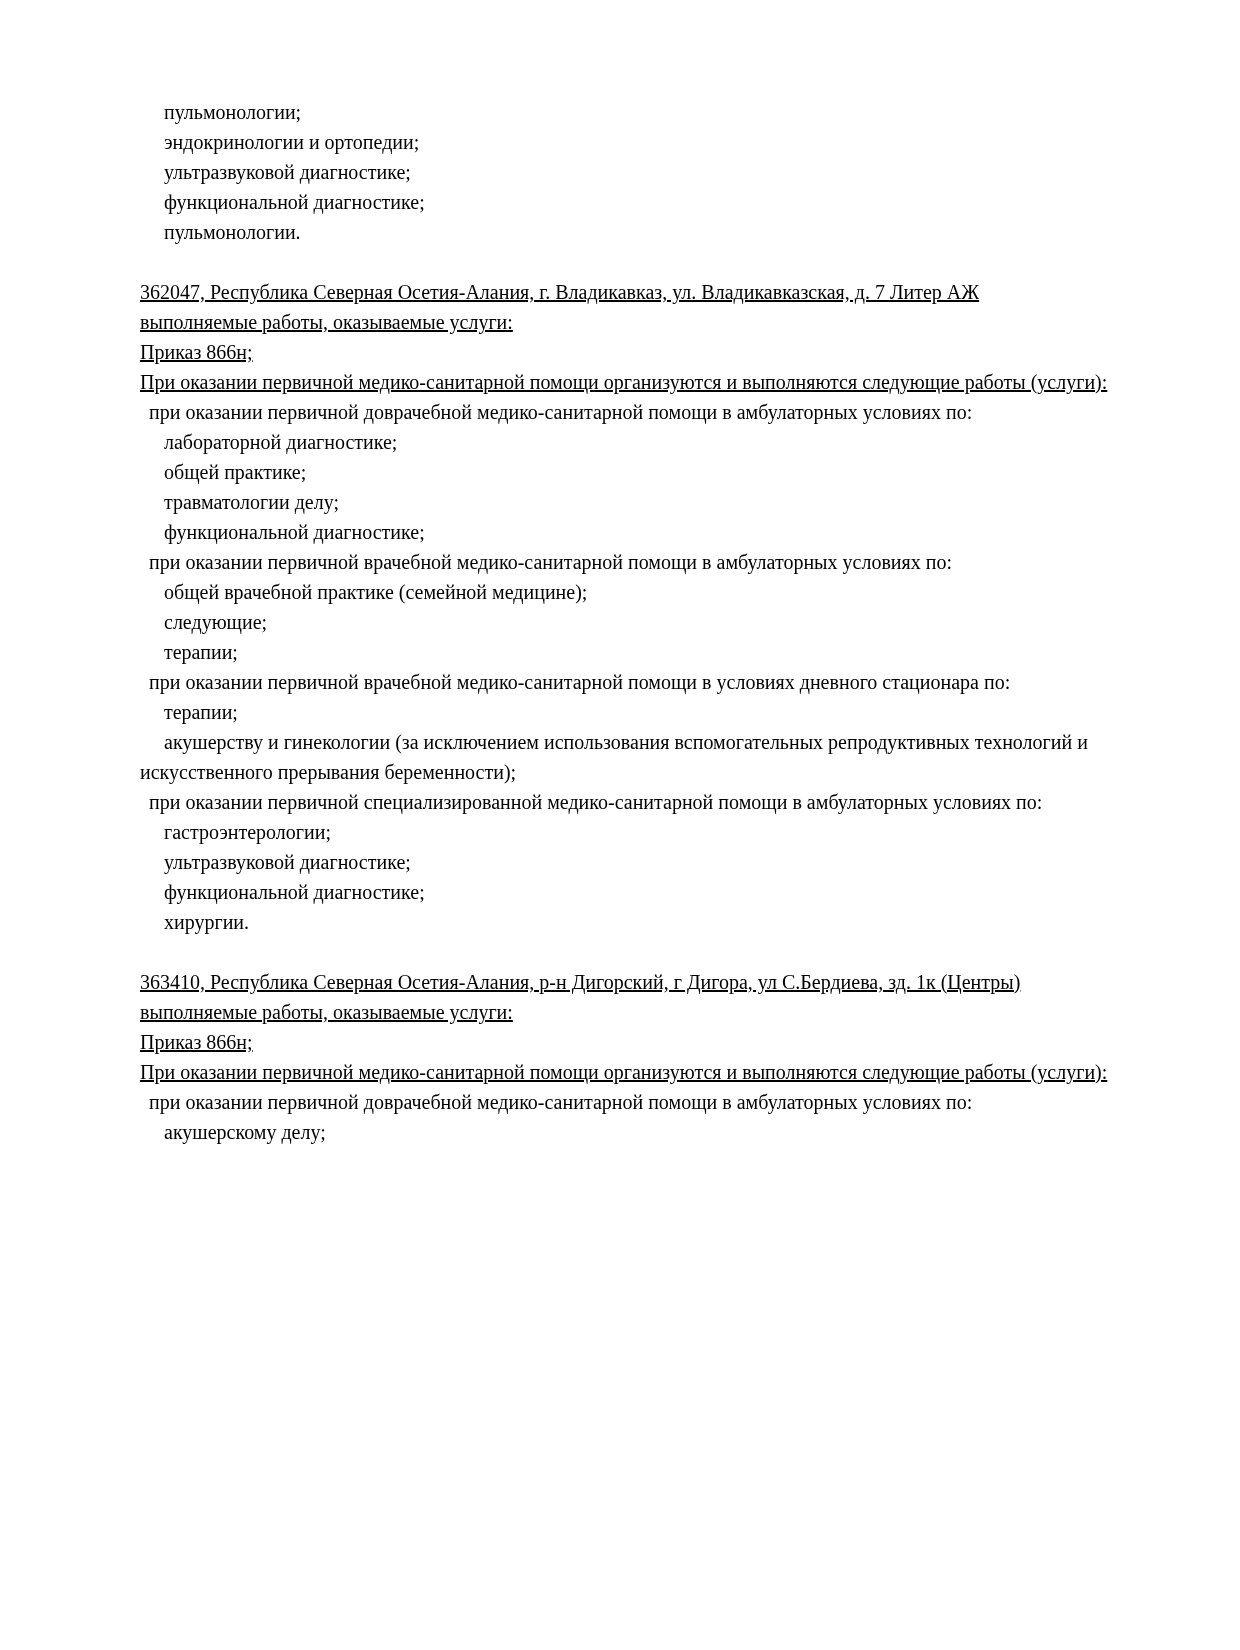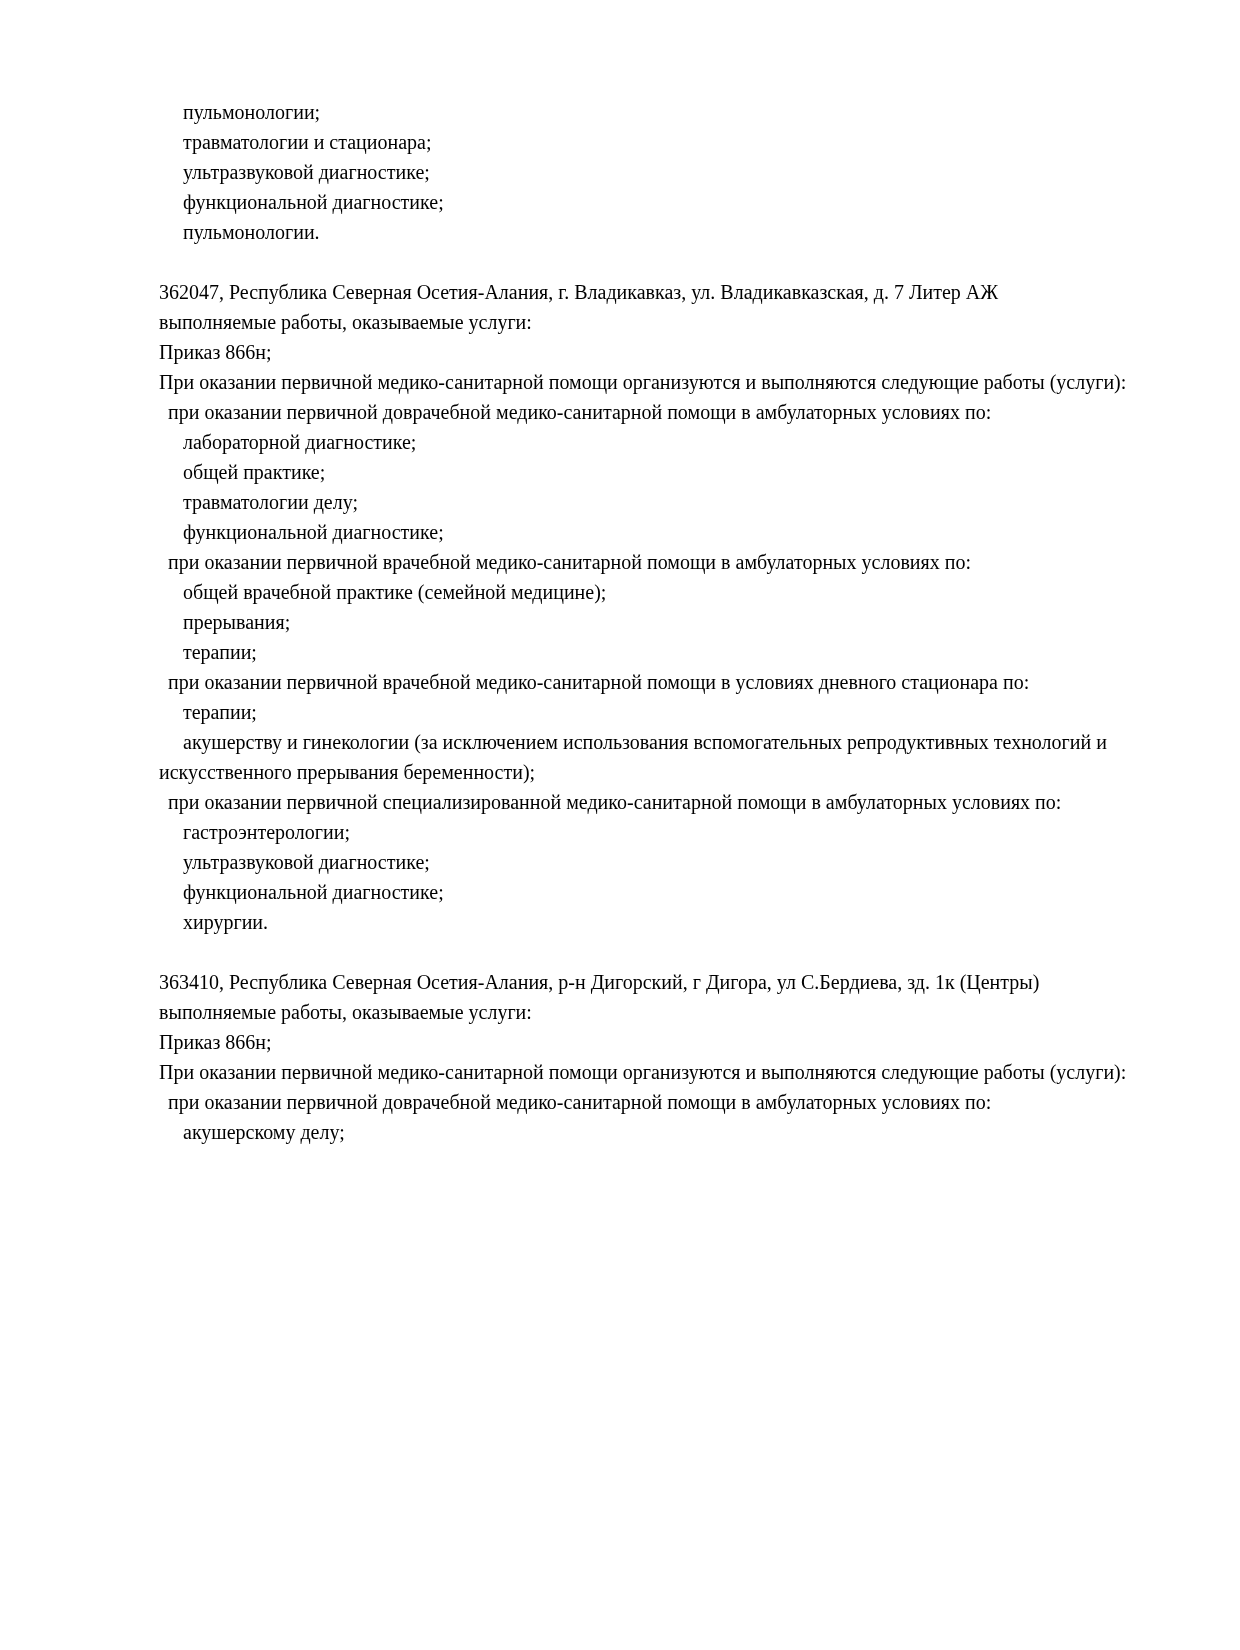--- a/index.html
+++ b/index.html
@@ -17,55 +17,54 @@
   .page {
     box-sizing: border-box;
     width: 1240px;
     height: 1650px;
     padding: 97px 130px 0 140px;
   }
   .doc {
     width: 968px;
     font-size: 20px;
     line-height: 30px;
-    margin-left: 19px;
   }
   .line {
     margin: 0;
     white-space: pre-wrap;
     word-wrap: break-word;
   }
-  .ind0 { text-indent: 0; }
+  .ind0 { text-indent: 0; text-decoration: underline; }
   .ind1 { text-indent: 9px; }
   .ind2 { text-indent: 24px; }
   .blank { height: 30px; }
 </style>
 </head>
 <body>
 
 <div class="page">
   <div class="doc">
       <div class="line ind2">пульмонологии;</div>
-      <div class="line ind2">травматологии и стационара;</div>
+      <div class="line ind2">эндокринологии и ортопедии;</div>
       <div class="line ind2">ультразвуковой диагностике;</div>
       <div class="line ind2">функциональной диагностике;</div>
       <div class="line ind2">пульмонологии.</div>
       <div class="line ind0 blank"></div>
       <div class="line ind0">362047, Республика Северная Осетия-Алания, г. Владикавказ, ул. Владикавказская, д. 7 Литер АЖ</div>
       <div class="line ind0">выполняемые работы, оказываемые услуги:</div>
       <div class="line ind0">Приказ 866н;</div>
       <div class="line ind0">При оказании первичной медико-санитарной помощи организуются и выполняются следующие работы (услуги):</div>
       <div class="line ind1">при оказании первичной доврачебной медико-санитарной помощи в амбулаторных условиях по:</div>
       <div class="line ind2">лабораторной диагностике;</div>
       <div class="line ind2">общей практике;</div>
       <div class="line ind2">травматологии делу;</div>
       <div class="line ind2">функциональной диагностике;</div>
       <div class="line ind1">при оказании первичной врачебной медико-санитарной помощи в амбулаторных условиях по:</div>
       <div class="line ind2">общей врачебной практике (семейной медицине);</div>
-      <div class="line ind2">прерывания;</div>
+      <div class="line ind2">следующие;</div>
       <div class="line ind2">терапии;</div>
       <div class="line ind1">при оказании первичной врачебной медико-санитарной помощи в условиях дневного стационара по:</div>
       <div class="line ind2">терапии;</div>
       <div class="line ind2">акушерству и гинекологии (за исключением использования вспомогательных репродуктивных технологий и искусственного прерывания беременности);</div>
       <div class="line ind1">при оказании первичной специализированной медико-санитарной помощи в амбулаторных условиях по:</div>
       <div class="line ind2">гастроэнтерологии;</div>
       <div class="line ind2">ультразвуковой диагностике;</div>
       <div class="line ind2">функциональной диагностике;</div>
       <div class="line ind2">хирургии.</div>
       <div class="line ind0 blank"></div>

